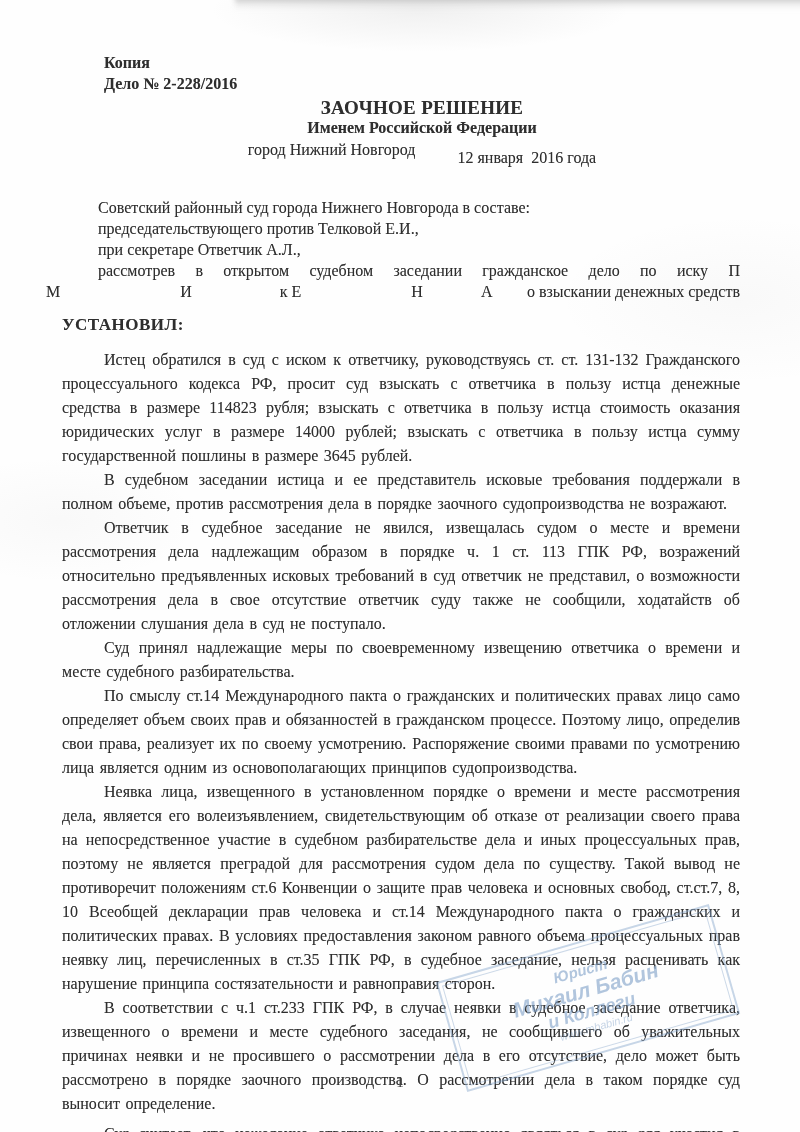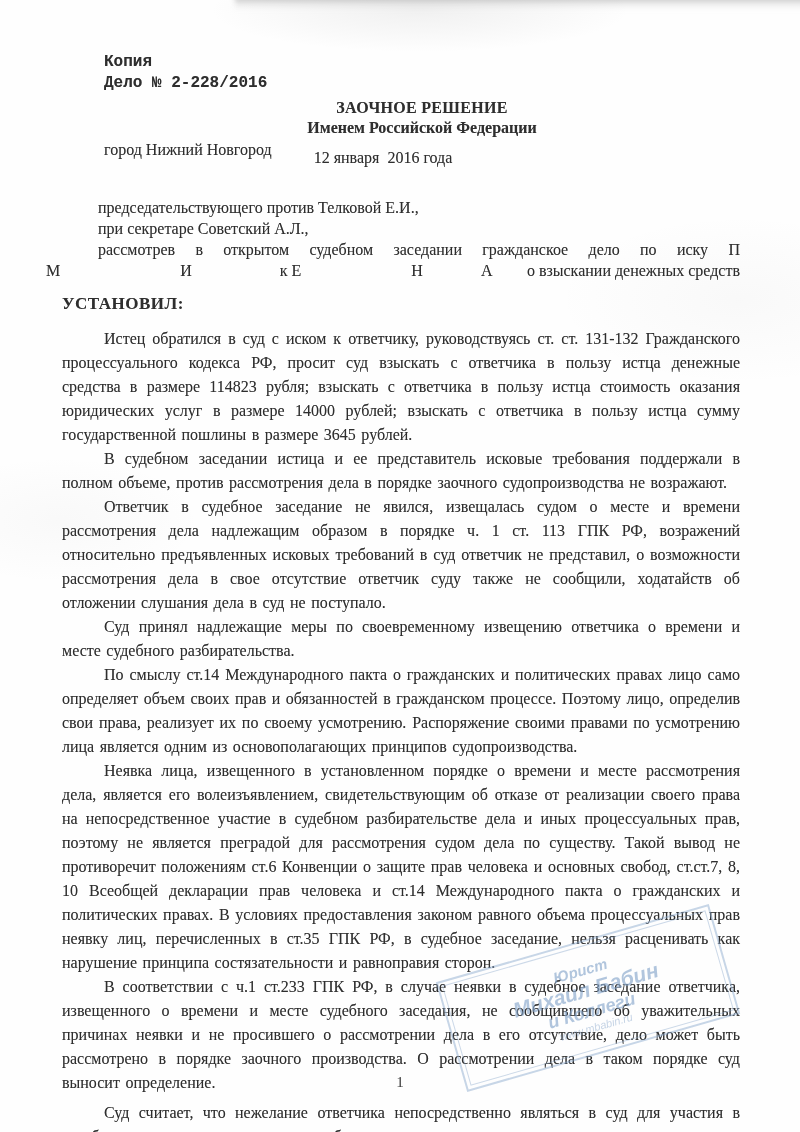--- a/index.html
+++ b/index.html
@@ -27,27 +27,27 @@
     background:linear-gradient(to bottom, rgba(130,130,130,0.55), rgba(170,170,170,0.18) 55%, rgba(200,200,200,0) 100%);
     filter:blur(2.5px);
   }
   .doc{
     position:relative;
     padding:52px 60px 0 62px;
     text-shadow:0 0 0.6px rgba(45,45,45,0.35);
   }
   .header-block{ padding-left:42px; }
   .copy-label, .case-number{
-    font-size:16px; line-height:21px; font-weight:bold;font-family:Liberation Mono, monospace;
+    font-size:16px; line-height:21px; font-weight:bold;
   }
   .title-block{ text-align:center; margin-top:4px; }
-  .doc-title{ font-size:16px; font-weight:bold; line-height:20px; letter-spacing:0.3px; }
+  .doc-title{ font-size:19px; font-weight:bold; line-height:20px; letter-spacing:0.3px; }
   .doc-subtitle{ font-size:16px; font-weight:bold; line-height:20px; }
   .city-date-row{
-    display:flex; justify-content:flex-start;
+    display:flex; justify-content:center;
     font-size:16px; line-height:21px; margin-top:1px;gap:42px;
   }
   .date{ white-space:pre;margin-top:8px; }
   .court-block{ margin-top:29px; padding-left:36px; font-size:16px; line-height:21px; }
   .court-line{ }
   .court-line.stretch{ text-align:justify; text-align-last:justify; }
   .parties-row{
     display:flex; align-items:baseline;
     margin-left:-52px;
     font-size:16px; line-height:21px;
@@ -112,22 +112,23 @@
         <div class="doc-subtitle">Именем Российской Федерации</div>
       </div>
 
       <div class="city-date-row">
         <span class="city">город Нижний Новгород</span>
         <span class="date">12 января  2016 года</span>
       </div>
     </div>
 
     <div class="court-block">
+      <div class="court-line">Советский районный суд города Нижнего Новгорода в составе:</div>
       <div class="court-line">председательствующего против Телковой Е.И.,</div>
-      <div class="court-line">при секретаре Советский А.Л.,</div>
+      <div class="court-line">при секретаре Ответчик А.Л.,</div>
       <div class="court-line stretch">рассмотрев в открытом судебном заседании гражданское дело по иску П</div>
       <div class="parties-row">
         <span class="p-m">М</span>
         <span class="p-i">И</span>
         <span class="p-ke">к Е</span>
         <span class="p-n">Н</span>
         <span class="p-a">А</span>
         <span class="claim-text">о взыскании денежных средств</span>
       </div>
     </div>

